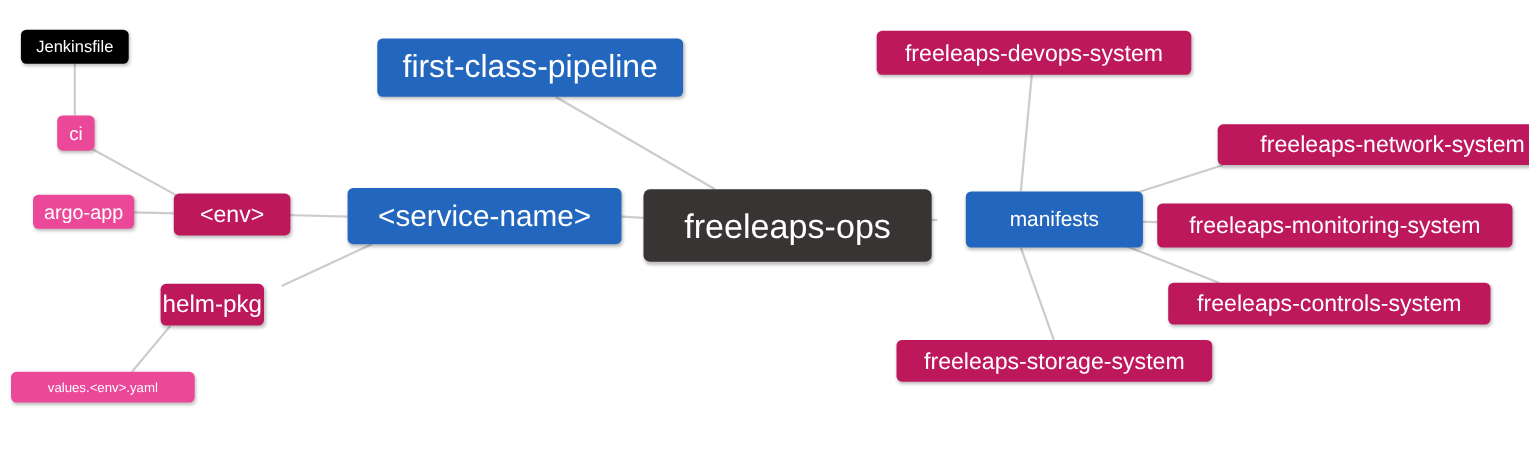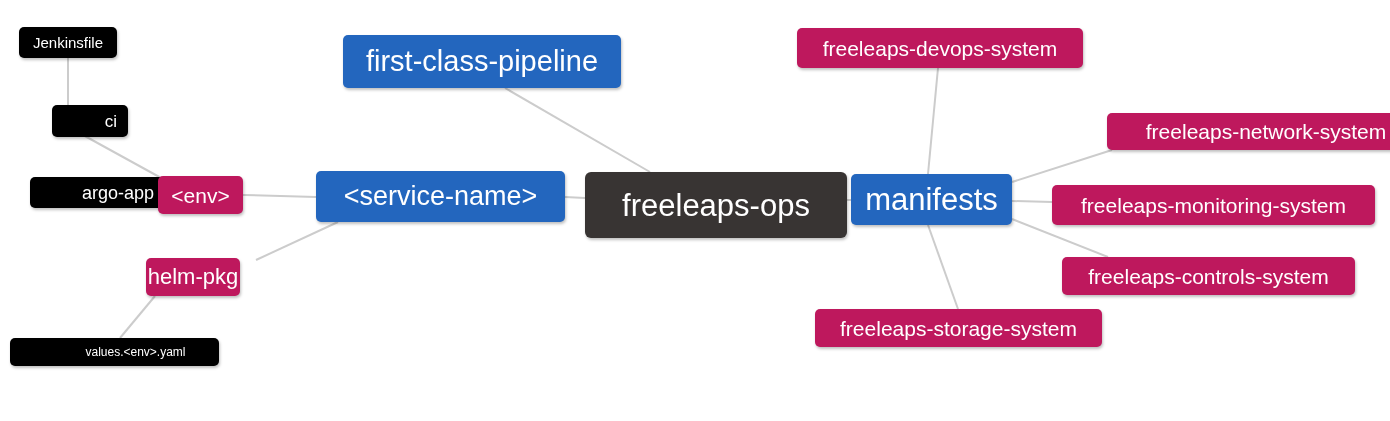--- a/index.html
+++ b/index.html
@@ -17,34 +17,34 @@
     display:flex;align-items:center;justify-content:center;
     color:#ffffff;
     border-radius:5px;
     box-shadow:1px 2px 3px rgba(0,0,0,0.25);
     white-space:nowrap;
     cursor:pointer;
     line-height:1;
   }
   .c-blue{background:#2366be;}
   .c-green{background:#be185d;}
-  .c-red{background:#000000;padding-left:42px;}
+  .c-red{background:#ec4899;}
   .c-orange{background:#000000;}
   .c-dark{background:#383433;}
 
   #n-jenkinsfile{left:19px;top:27px;width:98px;height:31px;font-size:15px;}
   #n-ci{left:52px;top:105px;width:34px;height:32px;font-size:17px;}
   #n-argo-app{left:30px;top:177px;width:92px;height:31px;font-size:18px;}
-  #n-env{left:158px;top:176px;width:85px;height:38px;font-size:21px;}
+  #n-env{left:158px;top:176px;width:106px;height:38px;font-size:21px;}
   #n-helm-pkg{left:146px;top:258px;width:94px;height:38px;font-size:22px;}
   #n-values{left:10px;top:338px;width:167px;height:28px;font-size:12px;}
   #n-pipeline{left:315px;top:35px;width:278px;height:53px;font-size:29px;margin-left:28px;}
   #n-service{left:316px;top:171px;width:249px;height:51px;font-size:27px;}
   #n-ops{left:585px;top:172px;width:262px;height:66px;font-size:31px;border-radius:6px;}
-  #n-manifests{left:851px;top:174px;width:161px;height:51px;font-size:31px;}
+  #n-manifests{left:878px;top:174px;width:161px;height:51px;font-size:19px;}
   #n-devops{left:797px;top:28px;width:286px;height:40px;font-size:21px;}
   #n-network{left:1107px;top:113px;width:318px;height:37px;font-size:21px;}
   #n-monitoring{left:1052px;top:185px;width:323px;height:40px;font-size:21px;}
   #n-controls{left:1062px;top:257px;width:293px;height:38px;font-size:21px;}
   #n-storage{left:815px;top:309px;width:287px;height:38px;font-size:21px;}
 </style>
 </head>
 <body>
 
 <div id="canvas">

